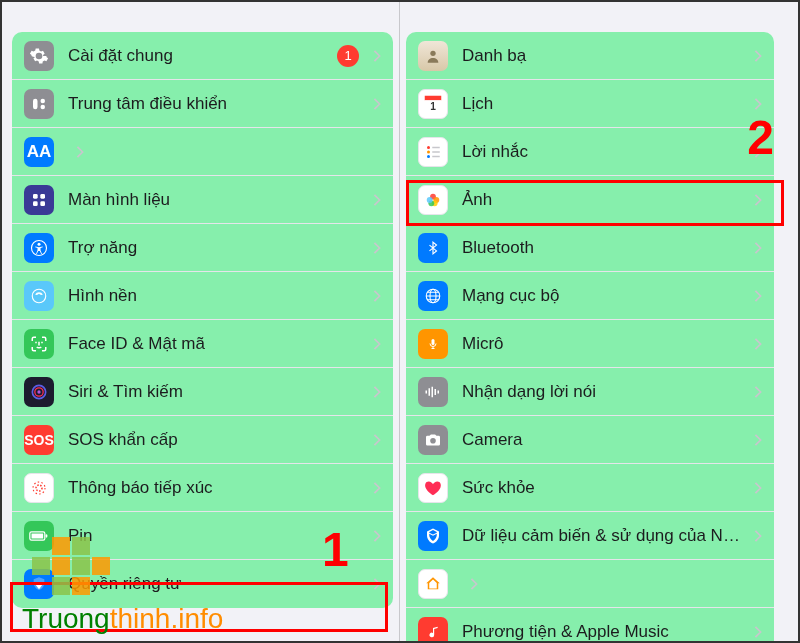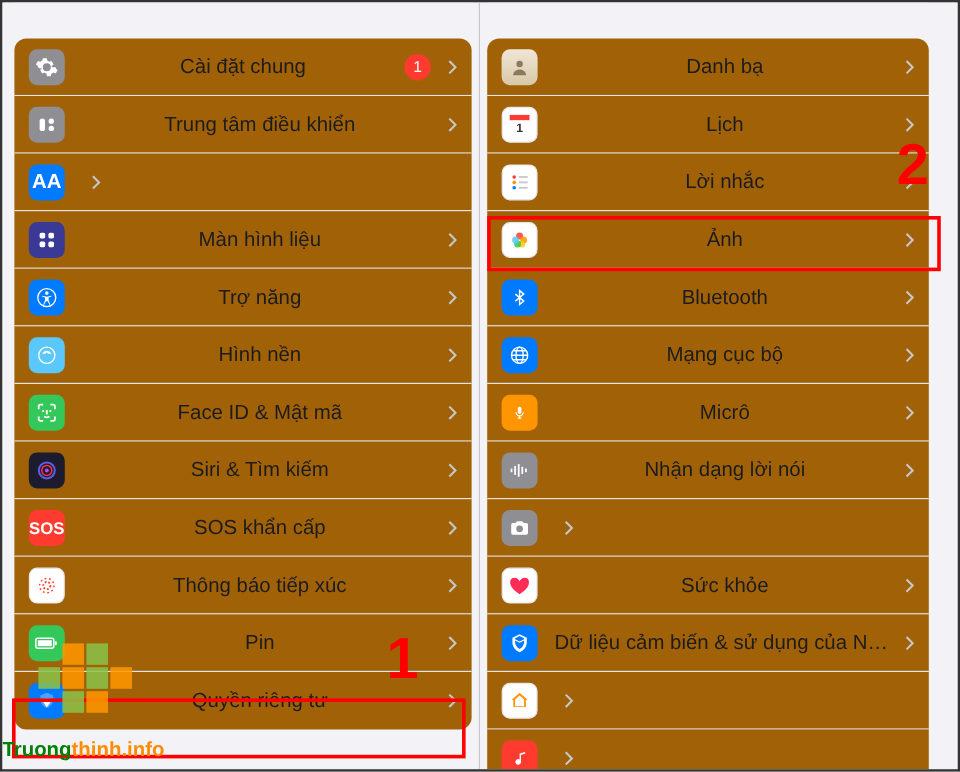--- a/index.html
+++ b/index.html
@@ -33,22 +33,21 @@
       padding-left: 6px;
       padding-right: 24px;
     }
     .row {
       display: flex;
       align-items: center;
       min-height: 48px;
       padding: 6px 12px;
       border-bottom: 1px solid #e5e5ea;
       position: relative;
-      background: #a16207;
-      text-align: center;
+      background: #86efac;
     }
     .icon-box {
       width: 30px;
       height: 30px;
       border-radius: 7px;
       margin-right: 14px;
       display: flex;
       align-items: center;
       justify-content: center;
       flex-shrink: 0;
@@ -100,24 +99,24 @@
     .watermark-logo {
       position: absolute;
       bottom: 30px;
       left: 20px;
       z-index: 60;
       pointer-events: none;
     }
     .watermark-text {
       position: absolute;
       bottom: 6px;
-      left: 0;
+      left: 20px;
       z-index: 61;
-      font-size: 17px;
-      font-weight: 700;
+      font-size: 28px;
+      font-weight: 400;
       pointer-events: none;
     }
     .watermark-text .t1 { color: #008000; }
     .watermark-text .t2 { color: #ff8c00; }
     .spacer { height: 30px; background: #f2f2f7; }
     .list-start { border-top-left-radius: 10px; border-top-right-radius: 10px; }
     .list-end { border-bottom-left-radius: 10px; border-bottom-right-radius: 10px; border-bottom: none; }
   </style>
 </head>
 <body>
@@ -441,20 +440,21 @@
         </span>
     </div>
 
     <div class="row">
       <div class="icon-box" style="background:#8e8e93">
         <svg width="18" height="14" viewBox="0 0 24 20">
             <path fill="#fff" d="M22 6a2 2 0 00-2-2h-3l-2-2H9L7 4H4a2 2 0 00-2 2v10a2 2 0 002 2h16a2 2 0 002-2V6z"></path>
             <circle cx="12" cy="11" r="4" fill="#8e8e93"></circle>
           </svg>
       </div>
+      <span class="label">Camera</span>
       <span class="chevron">
           <svg width="8" height="12" viewBox="0 0 8 14">
             <path fill="none" stroke="#c7c7cc" stroke-width="2" d="M1 1l6 6-6 6"></path>
           </svg>
         </span>
     </div>
 
     <div class="row">
       <div class="icon-box" style="background:#ffffff;border:1px solid #e5e5ea">
         <svg width="18" height="16" viewBox="0 0 24 22">
@@ -495,20 +495,21 @@
           </svg>
         </span>
     </div>
 
     <div class="row list-end">
       <div class="icon-box" style="background:#ff3b30">
         <svg width="14" height="18" viewBox="0 0 24 24">
             <path fill="#fff" d="M12 3v10.5a4 4 0 102 3.5V7l6-2V3l-8 2z"></path>
           </svg>
       </div>
+      <span class="label">Phương tiện &amp; Apple Music</span>
       <span class="chevron">
           <svg width="8" height="12" viewBox="0 0 8 14">
             <path fill="none" stroke="#c7c7cc" stroke-width="2" d="M1 1l6 6-6 6"></path>
           </svg>
         </span>
     </div>
 
     <div class="highlight-box" style="left:6px;top:178px;width:378px;height:46px"></div>
     <div class="callout" style="right:24px;top:108px">2</div>
   </div>

